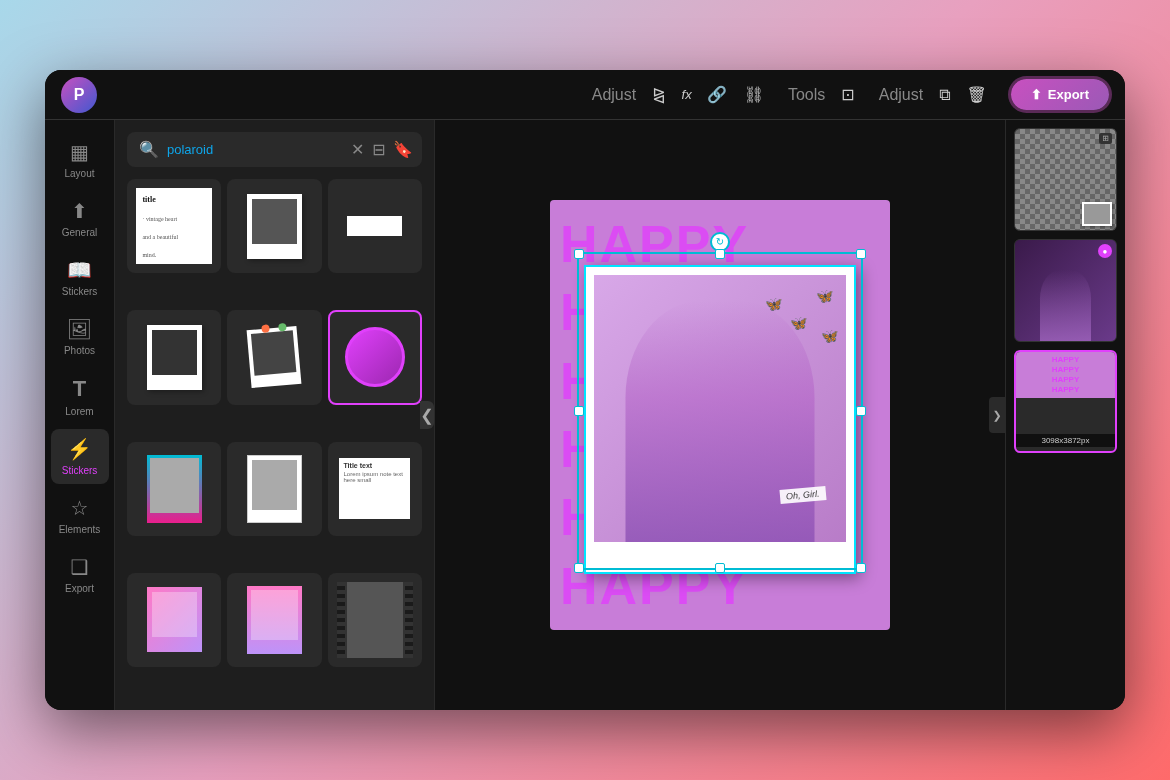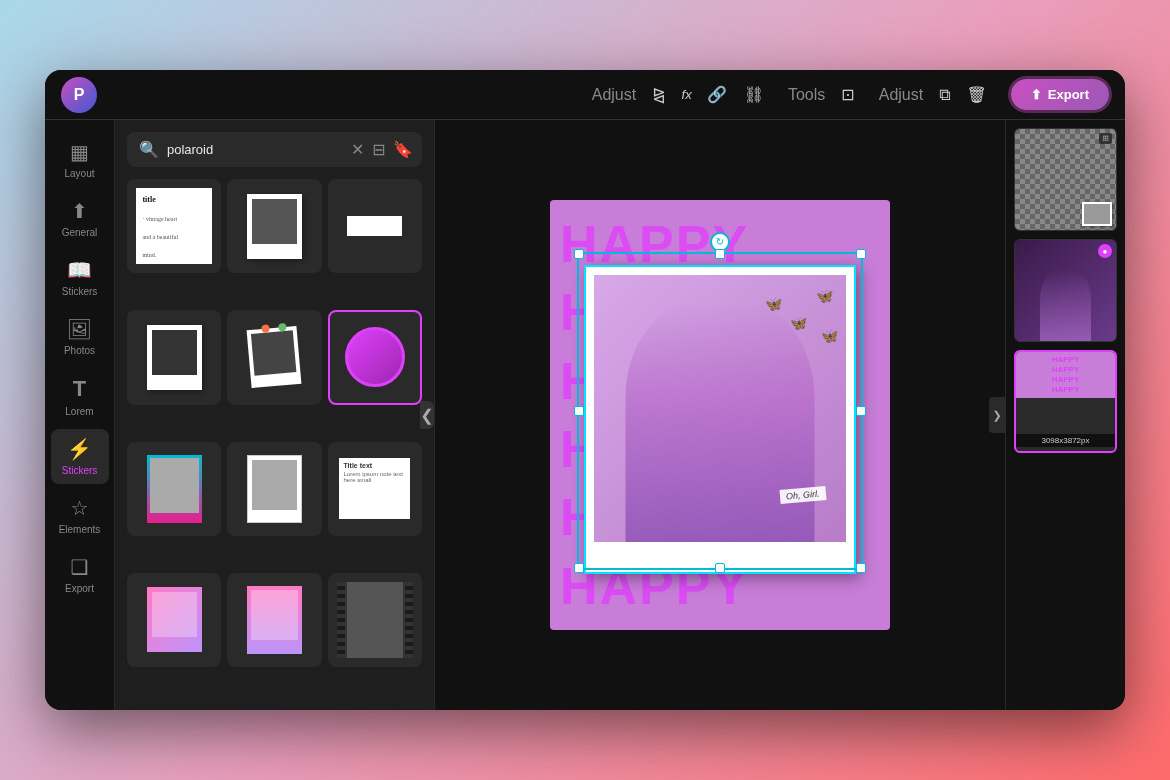--- a/index.html
+++ b/index.html
@@ -136,21 +136,21 @@
       background: #2a2a2a;
       border-radius: 8px;
       margin: 12px;
       padding: 8px 12px;
       gap: 8px;
     }
     .search-bar input {
       background: transparent;
       border: none;
       outline: none;
-      color: #e5e5e5;
+      color: #0ea5e9;
       font-size: 13px;
       flex: 1;
     }
     .search-bar input::placeholder { color: #666; }
     .search-controls {
       display: flex;
       align-items: center;
       gap: 8px;
     }
     .sticker-grid {

